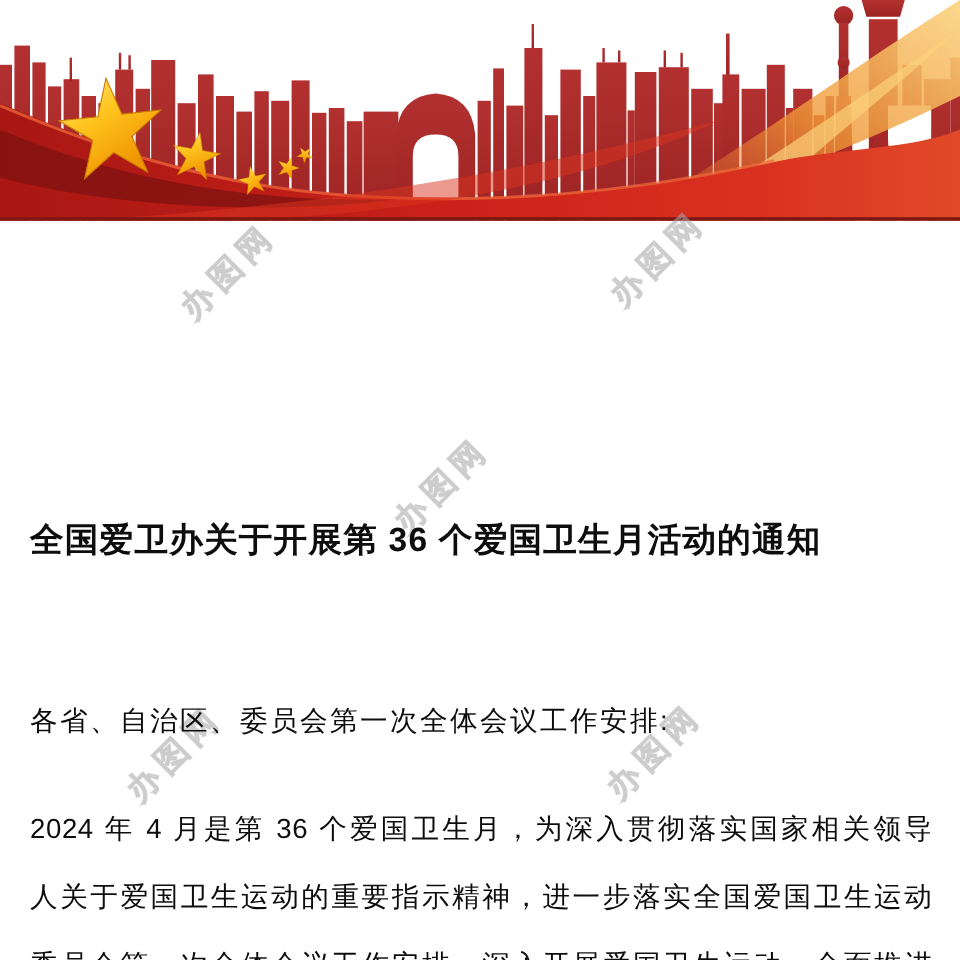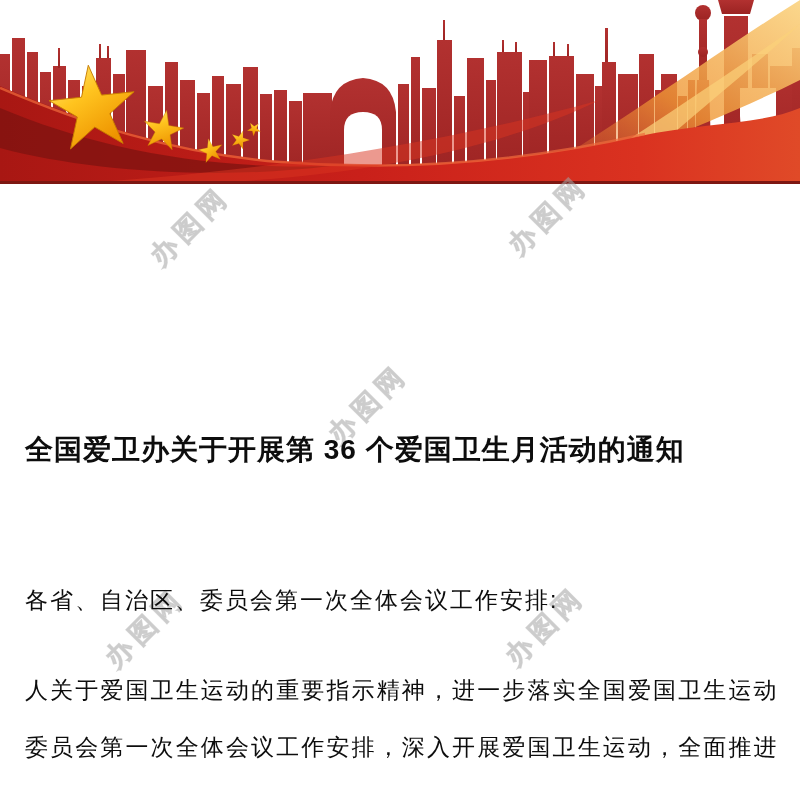--- a/index.html
+++ b/index.html
@@ -170,17 +170,18 @@
   <div class="watermark wm2">办图网</div>
   <div class="watermark wm3">办图网</div>
   <div class="watermark wm4">办图网</div>
   <div class="watermark wm5">办图网</div>
 
   <h1 class="doc-title">全国爱卫办关于开展第 36 个爱国卫生月活动的通知</h1>
 
   <p class="salutation">各省、自治区、委员会第一次全体会议工作安排:</p>
 
   <div class="paragraph">
+    <div class="para-line">2024 年 4 月是第 36 个爱国卫生月，为深入贯彻落实国家相关领导</div>
     <div class="para-line">人关于爱国卫生运动的重要指示精神，进一步落实全国爱国卫生运动</div>
     <div class="para-line">委员会第一次全体会议工作安排，深入开展爱国卫生运动，全面推进</div>
   </div>
 
 </div>
 
 </body></html>

